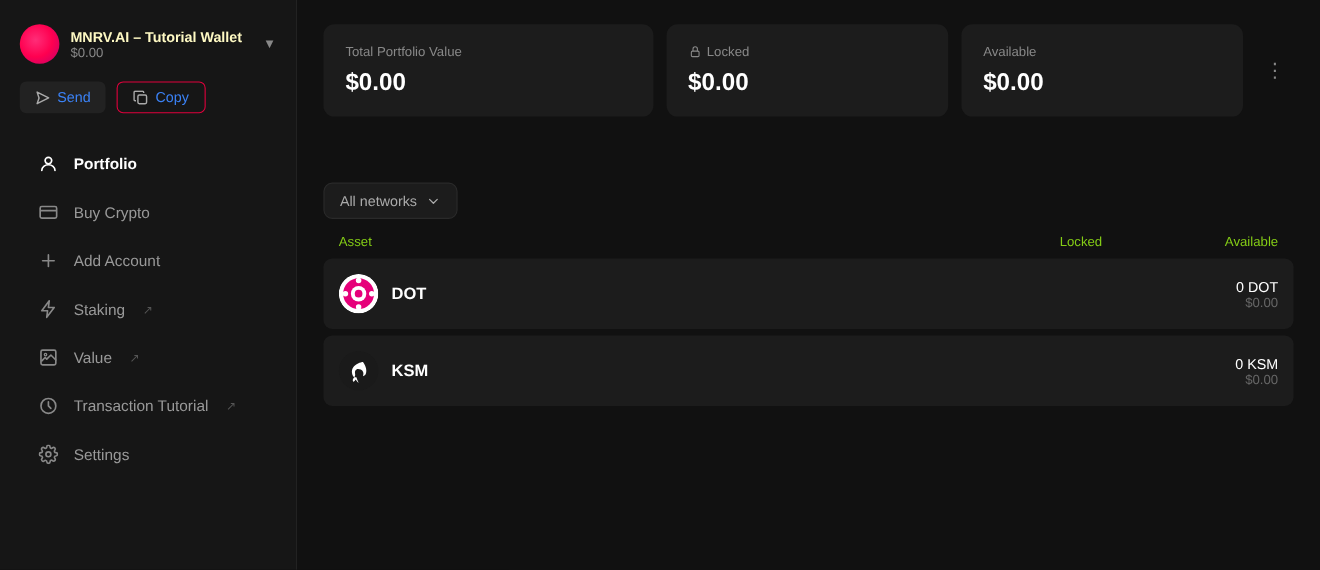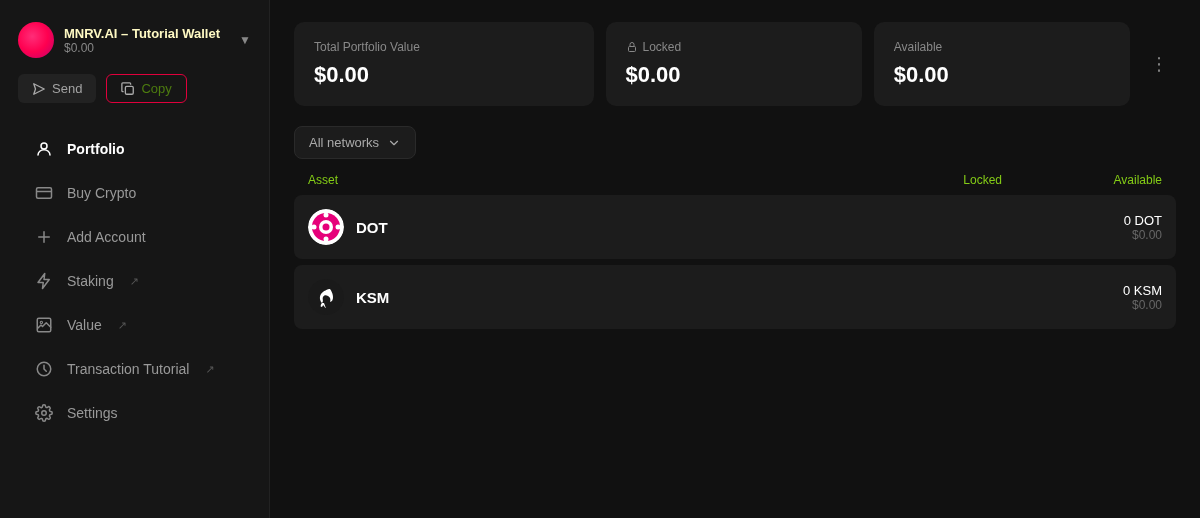--- a/index.html
+++ b/index.html
@@ -69,29 +69,29 @@
     }
 
     .action-btn {
       display: flex;
       align-items: center;
       gap: 6px;
       padding: 6px 14px;
       border-radius: 6px;
       border: none;
       background: #222;
-      color: #a3a3a3;
+      color: #3b82f6;
       font-size: 13px;
       cursor: pointer;
     }
 
     .copy-btn {
       border: 1.5px solid #e0003c;
       background: transparent;
-      color: #4d7c0f;
+      color: #3b82f6;
       justify-content: flex-end;
     }
 
     .nav-section {
       display: flex;
       flex-direction: column;
       flex: 1;
       padding: 6px 15px;
     }
 
@@ -202,20 +202,21 @@
       display: flex;
       align-items: center;
       gap: 8px;
       background: #1c1c1c;
       border: 1px solid #2a2a2a;
       border-radius: 8px;
       padding: 8px 14px;
       color: #aaa;
       font-size: 13px;
       cursor: pointer;
+      margin-top: 40px;
     }
 
     
     .asset-table {
       flex: 1;
       display: flex;
       flex-direction: column;
     }
 
     .table-header {

